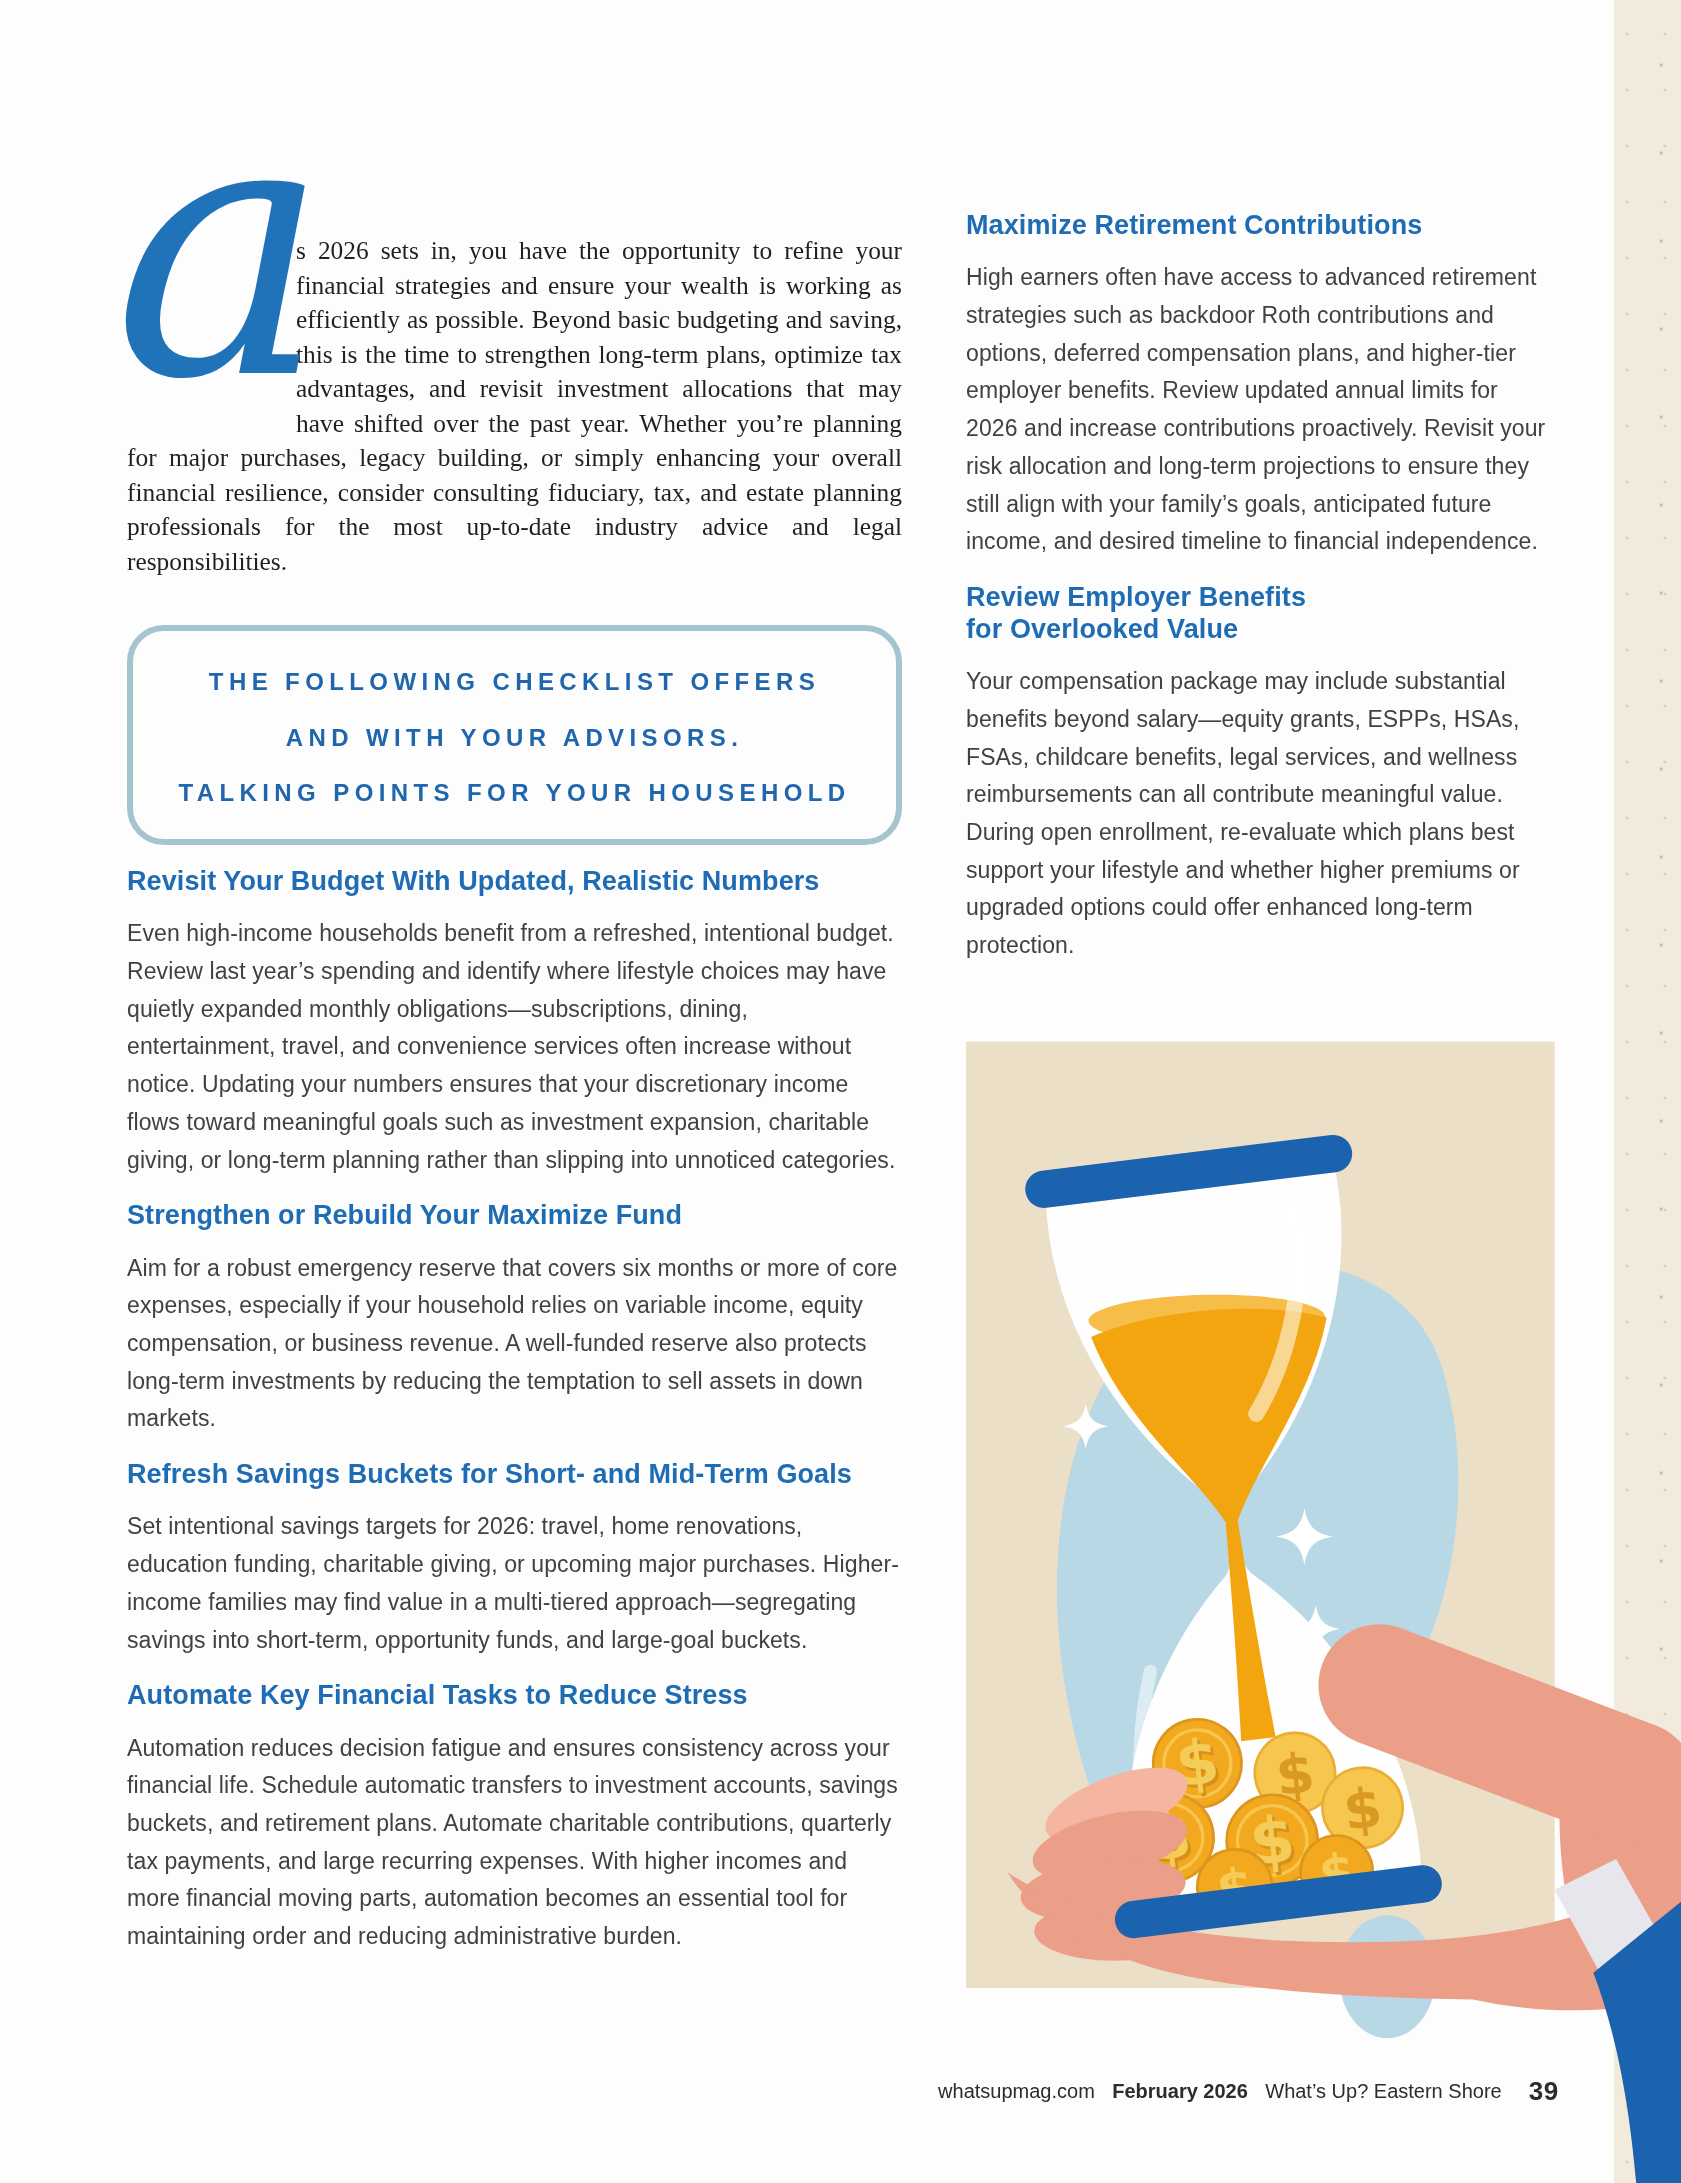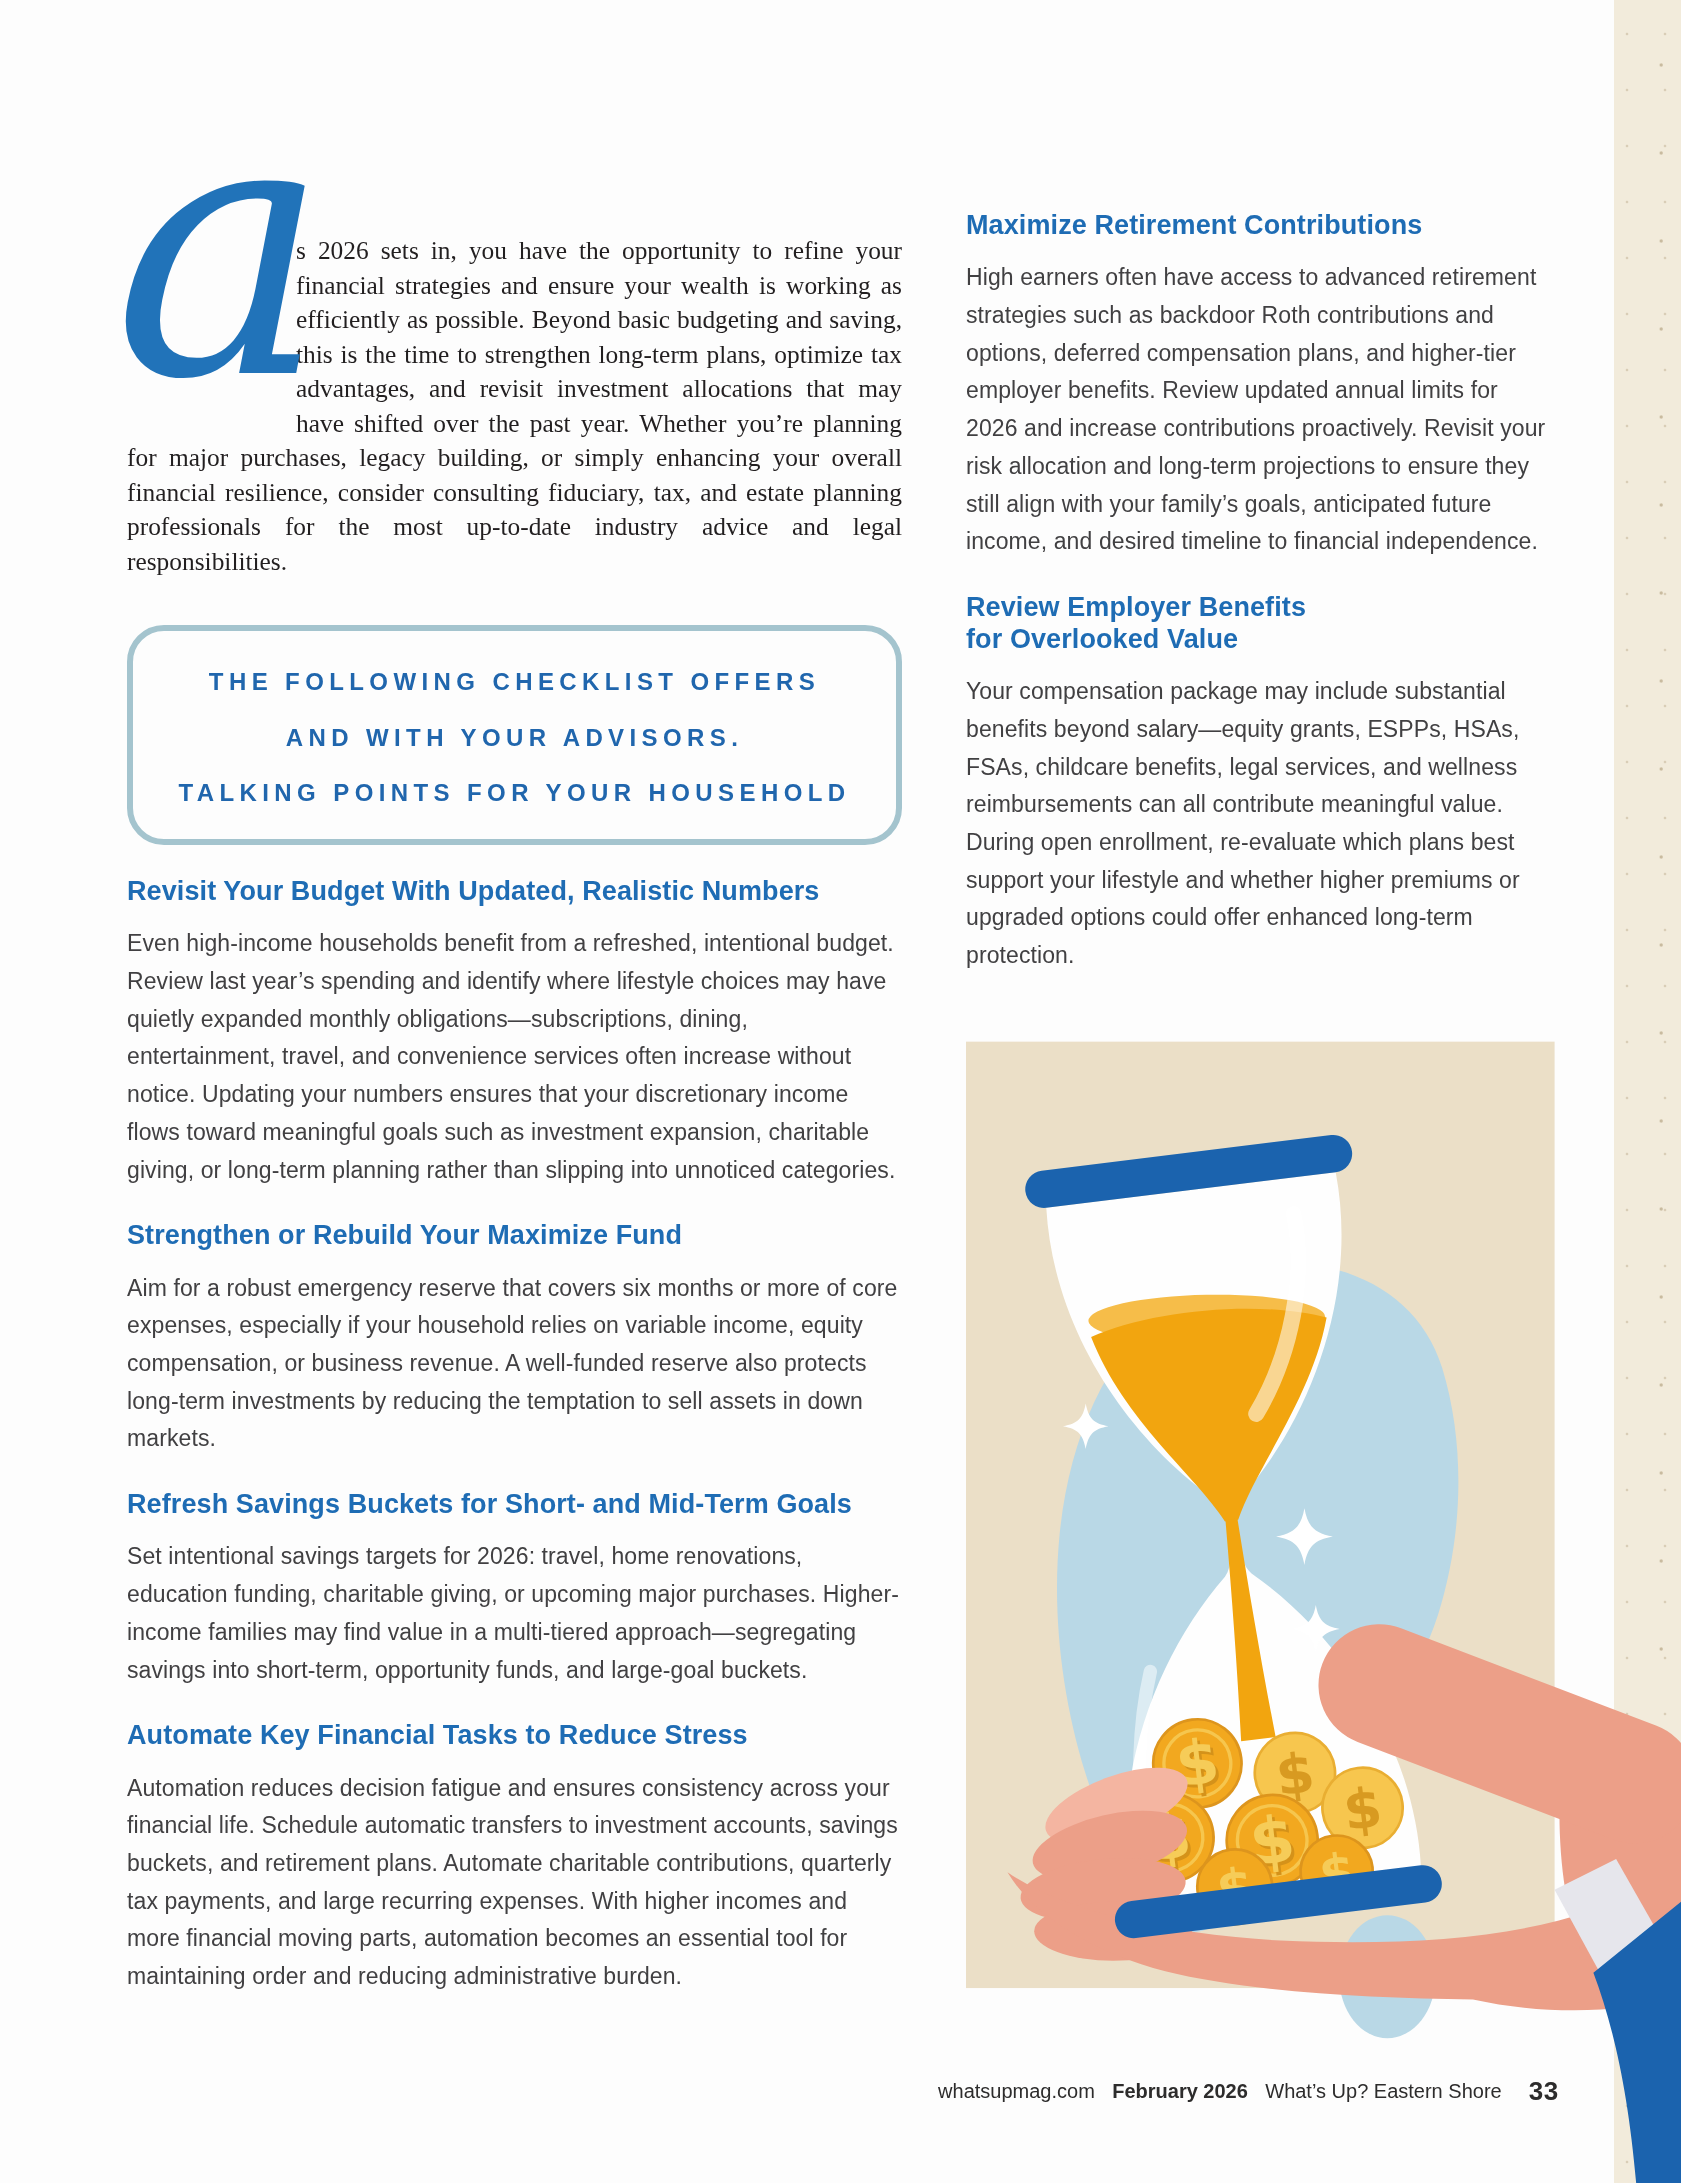--- a/index.html
+++ b/index.html
@@ -39,21 +39,21 @@
   .callout {
     margin-top:47px;
     border:6.7px solid #a4c4ce; border-radius:37px;
     padding:23px 29px 19px; text-align:center;
   }
   .callout span {
     display:block; color:#2066ad; font-weight:bold;
     font-size:24px; letter-spacing:5.4px; line-height:2.3;
   }
 
-  .section { margin-top:31px; }
+  .section { margin-top:21px; }
   .section:first-child { margin-top:0; }
   .section h2 {
     color:#1e6cb4; font-size:27px; font-weight:bold;
     line-height:1.18; margin-bottom:17.4px; white-space:pre-line;
     letter-spacing:0.1px;
   }
   .section p {
     color:#414042; font-size:23px; line-height:1.64;
     letter-spacing:0.1px;
   }
@@ -220,17 +220,17 @@
              C 990 1570 968 1472 938 1392 Z"></path>
   </svg>
 
   <div class="footer">
     <span>whatsupmag.com</span>
     <span class="sep"></span>
     <span class="bold">February 2026</span>
     <span class="sep"></span>
     <span>What’s Up? Eastern Shore</span>
     <span class="sep-wide"></span>
-    <span class="page-num">33</span>
+    <span class="page-num">39</span>
   </div>
 
 </div>
 
 
 </body></html>

